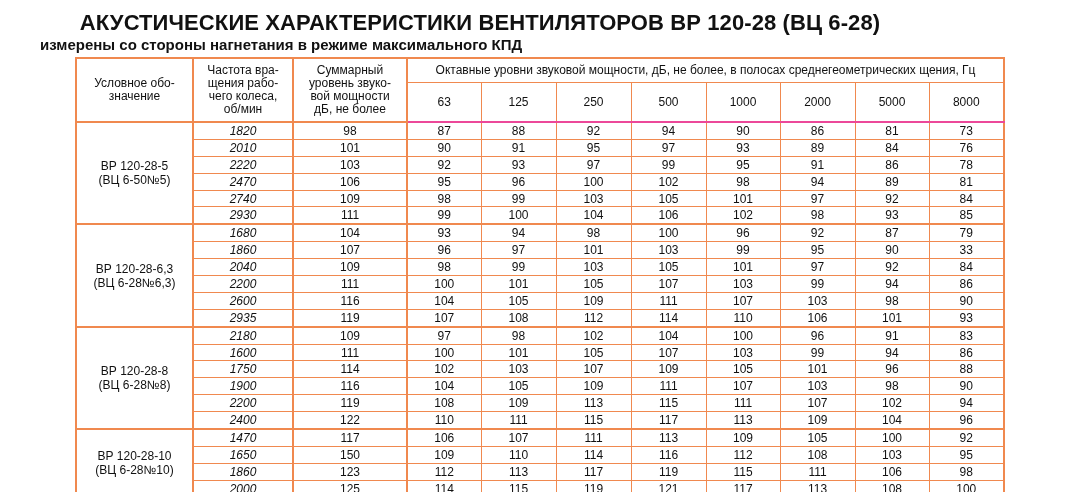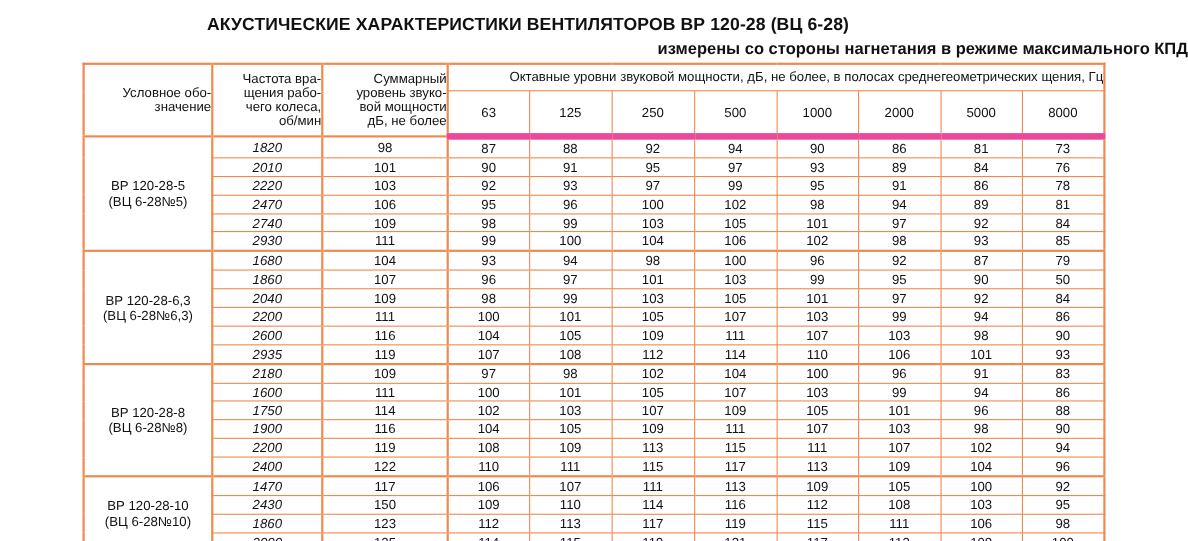--- a/index.html
+++ b/index.html
@@ -15,30 +15,30 @@
       font-family: "Liberation Sans", sans-serif;
       color: #111111;
     }
     .title {
       position: absolute;
       left: 0;
       width: 960px;
       top: 12px;
       text-align: center;
       font-weight: bold;
-      font-size: 16px;
+      font-size: 22px;
       line-height: 22px;
       letter-spacing: 0.1px;
     }
     .subtitle {
       position: absolute;
       left: 0;
       width: 1080px;
       top: 36px;
-      text-align: right;
+      text-align: left;
       font-weight: bold;
       font-size: 15px;
       line-height: 18px;
       padding-left: 40px;
       box-sizing: border-box;
     }
     table.data {
       position: absolute;
       left: 75px;
       top: 57px;
@@ -49,32 +49,32 @@
     }
     table.data td, table.data th {
       border: 1px solid #f0894f;
       text-align: center;
       vertical-align: middle;
       padding: 0;
       font-weight: normal;
       line-height: 13px;
     }
     table.data th.major-left { border-right: 2px solid #f0894f; }
-    table.data tr.head1 th { height: 23px; text-align: right; }
+    table.data tr.head1 th { height: 23px; }
     table.data tr.head2 th { height: 38px; }
     table.data tr.body td { height: 15.9px; line-height: 14px; }
     table.data tr.group-start td { border-top: 2px solid #f0894f; }
     table.data td.model {
       line-height: 15px;
       border-right: 2px solid #f0894f;
       margin-top: 28px;
     }
     table.data td.rpm { border-right: 2px solid #f0894f; font-style: italic; }
     table.data td.total { border-right: 2px solid #f0894f; }
-    table.data tr.head-bottom th { border-bottom: 6px solid #ec4899; }
+    table.data tr.head-bottom th { border-bottom: 2px solid #ec4899; }
     .hdr-multi { line-height: 13.5px; }
   </style>
 </head>
 <body>
 
 <div class="title">АКУСТИЧЕСКИЕ ХАРАКТЕРИСТИКИ ВЕНТИЛЯТОРОВ ВР 120-28 (ВЦ 6-28)</div>
 <div class="subtitle">измерены со стороны нагнетания в режиме максимального КПД</div>
 
 <table class="data">
   <colgroup>
@@ -118,21 +118,21 @@
       <th>1000</th>
       <th>2000</th>
       <th>5000</th>
       <th>8000</th>
     </tr>
   </thead>
   <tbody id="table-body">
       <tr class="body group-start">
         <td class="model" rowspan="6">
           <div>ВР 120-28-5</div>
-          <div>(ВЦ 6-28№5)</div>
+          <div>(ВЦ 6-50№5)</div>
         </td>
         <td class="rpm">1820</td>
         <td class="total">98</td>
         <td>87</td>
         <td>88</td>
         <td>92</td>
         <td>94</td>
         <td>90</td>
         <td>86</td>
         <td>81</td>
@@ -217,21 +217,21 @@
       <tr class="body">
         <td class="rpm">1860</td>
         <td class="total">107</td>
         <td>96</td>
         <td>97</td>
         <td>101</td>
         <td>103</td>
         <td>99</td>
         <td>95</td>
         <td>90</td>
-        <td>50</td>
+        <td>33</td>
       </tr>
       <tr class="body">
         <td class="rpm">2040</td>
         <td class="total">109</td>
         <td>98</td>
         <td>99</td>
         <td>103</td>
         <td>105</td>
         <td>101</td>
         <td>97</td>
@@ -360,21 +360,21 @@
         <td>106</td>
         <td>107</td>
         <td>111</td>
         <td>113</td>
         <td>109</td>
         <td>105</td>
         <td>100</td>
         <td>92</td>
       </tr>
       <tr class="body">
-        <td class="rpm">2430</td>
+        <td class="rpm">1650</td>
         <td class="total">150</td>
         <td>109</td>
         <td>110</td>
         <td>114</td>
         <td>116</td>
         <td>112</td>
         <td>108</td>
         <td>103</td>
         <td>95</td>
       </tr>

